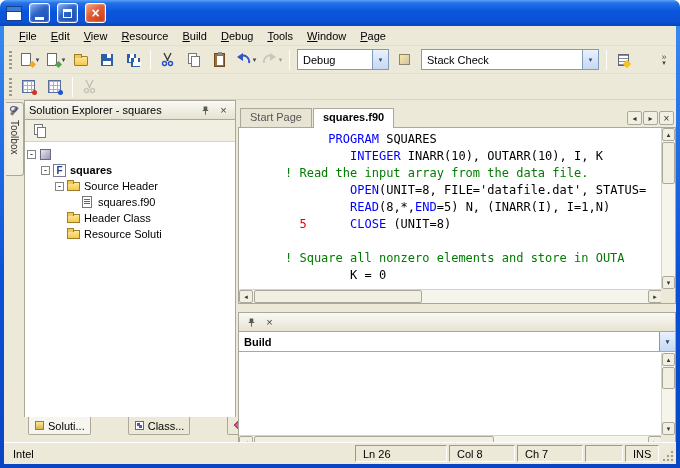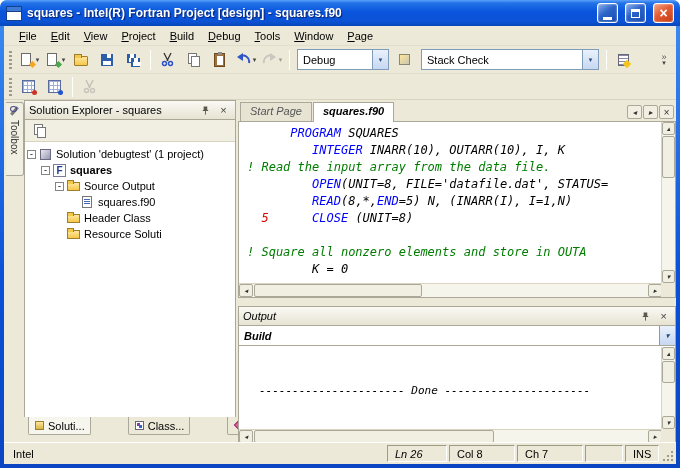--- a/index.html
+++ b/index.html
@@ -131,35 +131,35 @@
     border:1px solid #ACA899; border-top:none; border-radius:0 0 2px 2px; background:#ECE9D8; white-space:nowrap; }
   .btab.active{ background:#F7F6EE; }
   .bt-icon{ width:11px; height:11px; position:relative; flex:0 0 auto; }
   .bti-sol{ position:absolute; inset:1px; background:linear-gradient(#FFE69A,#D8B548); border:1px solid #A07D28; }
   .bti-class{ position:absolute; inset:1px; background:#fff; border:1px solid #667; }
   .bti-class::before{ content:""; position:absolute; left:1px; top:1px; width:3px; height:3px; background:#7744AA; }
   .bti-class::after{ content:""; position:absolute; right:1px; bottom:1px; width:3px; height:3px; background:#3366CC; }
   .bti-cont{ position:absolute; left:2px; top:2px; width:6px; height:6px; background:#E060A0; border:1px solid #A03070; transform:rotate(45deg); }
 
   
-  .right-col{ position:absolute; left:234px; top:2px; width:438px; height:342px;font-style:italic; }
+  .right-col{ position:absolute; left:234px; top:8px; width:438px; height:342px; }
 
   .editor{ position:absolute; left:0; top:0; width:438px; height:196px; }
   .tabstrip{ height:20px; display:flex; align-items:flex-end; border-bottom:1px solid #ACA899; padding-left:2px; }
   .etab{ height:19px; padding:2px 9px 0; border:1px solid #ACA899; border-bottom:none; margin-right:1px;
     background:#E8E4D4; color:#555; white-space:nowrap; }
   .etab.active{ background:#fff; color:#000; font-weight:bold; height:20px; margin-bottom:-1px; }
   .tab-nav{ margin-left:auto; display:flex; gap:1px; padding:0 2px 2px; }
   .nav-btn{ width:15px; height:14px; border:1px solid #ACA899; background:#F1EFE2; color:#333;
     display:flex; align-items:center; justify-content:center; font-size:8px; border-radius:2px; }
 
   .editor-body{ position:absolute; left:0; top:20px; width:438px; height:176px; border:1px solid #ACA899; border-top:none; background:#fff; }
   .code-area{ position:absolute; left:0; top:0; width:423px; height:161px; overflow:hidden;
     font-family:"DejaVu Sans Mono",monospace; font-size:12px; line-height:17px; padding:3px 0 0 8px; white-space:pre; }
-  .code-line{ height:17px; }
+  .code-line{ height:17px;margin-left:38px; }
   .tok-kw{ color:#0000FF; } .tok-cmt{ color:#007D00; } .tok-lbl{ color:#E00000; } .tok-pl{ color:#000; }
 
   
   .sb-btn{ background:#F1EFE2; border:1px solid #ACA899; border-radius:2px; color:#333;
     display:flex; align-items:center; justify-content:center; font-size:7px; }
   .sb-thumb{ background:#F1EFE2; border:1px solid #ACA899; border-radius:2px; position:absolute; }
   .vscroll{ position:absolute; right:0; width:14px; background:#F6F5EC; border-left:1px solid #D8D4C0; }
   .hscroll{ position:absolute; left:0; height:14px; background:#F6F5EC; border-top:1px solid #D8D4C0; display:flex; }
   .editor-vscroll{ top:0; height:161px; }
   .editor-hscroll{ bottom:0; width:423px; }
@@ -180,53 +180,52 @@
     font-family:"DejaVu Sans Mono",monospace; font-size:11px; line-height:15px; padding:6px 0 0 20px; white-space:pre; }
   .output-vscroll{ top:21px; bottom:14px; }
   .output-hscroll{ bottom:0; width:423px; }
 
   
   .statusbar{ position:absolute; left:0; right:0; bottom:0; height:22px; background:#ECE9D8;
     border-top:1px solid #fff; display:flex; align-items:center; padding:2px 2px 2px 6px; gap:2px; }
   .spanel{ height:17px; display:flex; align-items:center; padding:0 7px;
     border:1px solid; border-color:#9D9A86 #FFFFFF #FFFFFF #9D9A86; }
   .sp-ready{ flex:1; border-color:transparent; padding-left:2px; }
-  .sp-ln{ width:60px;font-style:italic; } .sp-col{ width:66px; } .sp-ch{ width:66px; }
+  .sp-ln{ width:92px; } .sp-col{ width:66px; } .sp-ch{ width:66px; }
   .sp-gap{ width:38px; border-color:#9D9A86 #FFFFFF #FFFFFF #9D9A86; }
   .sp-ins{ width:34px; }
   .resize-grip{ width:13px; height:17px; position:relative; }
   .resize-grip::before{ content:""; position:absolute; right:1px; bottom:1px; width:2px; height:2px; background:#9D9A86;
     box-shadow:-4px 0 #9D9A86,-8px 0 #9D9A86,0 -4px #9D9A86,-4px -4px #9D9A86,0 -8px #9D9A86; }
 </style>
 </head>
 <body>
 
 <div class="window">
 
   <div class="titlebar">
     <div class="app-icon"></div>
-    <div class="title-text">squares - Intel(R) Fortran Project [design] - squares.f90</div>
     <div class="tbtn">
         <span class="glyph-min"></span>
       </div>
     <div class="tbtn">
         <span class="glyph-max"></span>
       </div>
     <div class="tbtn close">
         <span class="glyph-x">×</span>
       </div>
   </div>
 
   <div class="inner">
 
     <div class="menubar">
       <span class="menu-item">File</span>
       <span class="menu-item">Edit</span>
       <span class="menu-item">View</span>
-      <span class="menu-item">Project</span>
+      <span class="menu-item">Resource</span>
       <span class="menu-item">Build</span>
       <span class="menu-item">Debug</span>
       <span class="menu-item">Tools</span>
       <span class="menu-item">Window</span>
       <span class="menu-item">Page</span>
     </div>
 
     <div class="toolbar toolbar1">
       <div class="grip"></div>
       <div class="tb-btn">
@@ -380,35 +379,34 @@
                   <span class="i-page p2"></span>
                 </span>
             </div>
           </div>
           <div class="tree">
             <div class="tree-row">
               <span class="expand-box">-</span>
               <span class="t-icon">
                   <span class="ti-solution"></span>
                 </span>
-              <span>Solution 'debugtest' (1 project)</span>
             </div>
             <div class="tree-row lvl1">
               <span class="expand-box">-</span>
               <span class="t-icon">
                   <span class="ti-fproj">F</span>
                 </span>
               <span class="bold">squares</span>
             </div>
             <div class="tree-row lvl2">
               <span class="expand-box">-</span>
               <span class="t-icon">
                   <span class="ti-folder"></span>
                 </span>
-              <span>Source Output</span>
+              <span>Source Header</span>
             </div>
             <div class="tree-row lvl3">
               <span class="box-spacer"></span>
               <span class="t-icon">
                   <span class="ti-file"></span>
                 </span>
               <span>squares.f90</span>
             </div>
             <div class="tree-row lvl2">
               <span class="box-spacer"></span>
@@ -474,41 +472,35 @@
               <span class="sb-btn" style="margin-left:auto">▸</span>
             </div>
             <div class="corner"></div>
           </div>
         </div>
 
         <div class="splitter"></div>
 
         <div class="output">
           <div class="pane-title">
-            <span class="pane-title-text">Output</span>
             <span class="pane-btn">
               <svg width="10" height="11" viewBox="0 0 11 11">
                   <path d="M4 1 h4 v4 h1 v1 H3 v-1 h1 z" fill="#5A5A4C"></path>
                   <rect x="5.5" y="6" width="1" height="4" fill="#5A5A4C"></rect>
                 </svg>
             </span>
             <span class="pane-btn">
                 <span>×</span>
               </span>
           </div>
           <div class="output-body">
             <div class="build-combo">
               <span>Build</span>
               <span class="combo-arrow">▾</span>
             </div>
-            <div class="output-text">
-              <div class="out-line">---------------------- Done ----------------------</div>
-              <div class="out-line"></div>
-              
-            </div>
             <div class="vscroll output-vscroll">
               <span class="sb-btn" style="top:0">▴</span>
               <span class="sb-thumb" style="left:0;top:14px;width:13px;height:22px"></span>
               <span class="sb-btn" style="bottom:0">▾</span>
             </div>
             <div class="hscroll output-hscroll">
               <span class="sb-btn">◂</span>
               <span class="sb-thumb" style="left:15px;top:0;width:240px;height:13px"></span>
               <span class="sb-btn" style="margin-left:auto">▸</span>
             </div>

